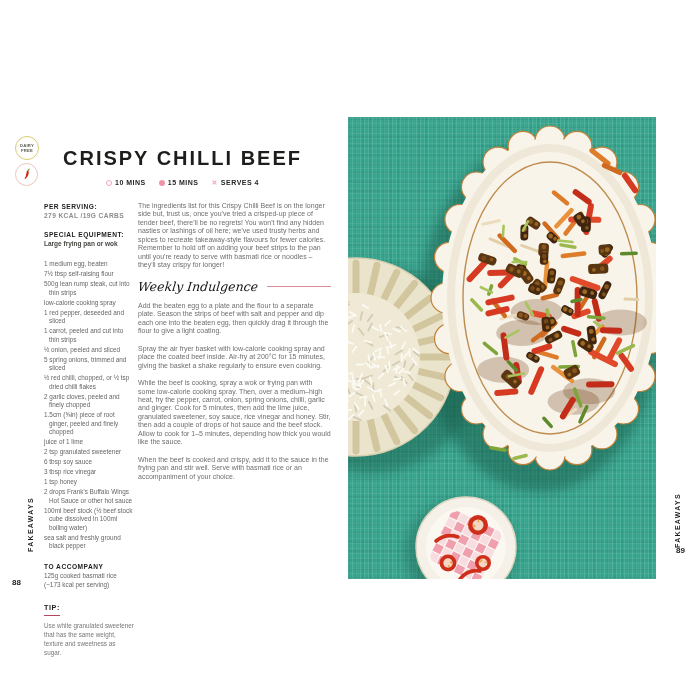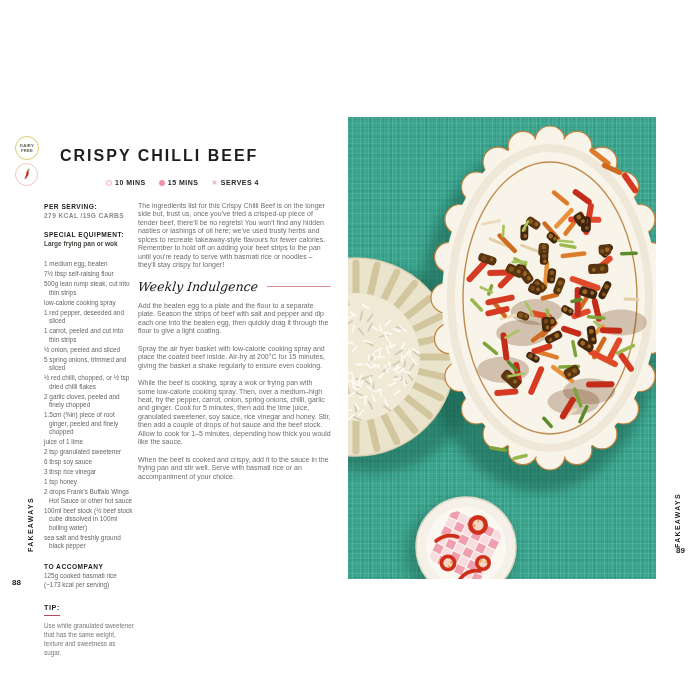--- a/index.html
+++ b/index.html
@@ -7,22 +7,22 @@
          font-family:"Liberation Sans",sans-serif;-webkit-font-smoothing:antialiased;}
 
   
   .badge{position:absolute;border-radius:50%;display:flex;align-items:center;justify-content:center;
          text-align:center;box-sizing:border-box;}
   .badge-dairy{left:15px;top:136px;width:24px;height:24px;border:1.4px solid #d6cd6e;
                font-size:4.2px;font-weight:bold;color:#5a5a50;letter-spacing:.2px;line-height:1.25;}
   .badge-chilli{left:15px;top:163px;width:23px;height:23px;border:1.4px solid #ecc4bd;}
 
   
-  .title{position:absolute;left:60px;top:147px;width:245px;text-align:left;
-         font-size:16px;font-weight:800;letter-spacing:2px;color:#1d1d1b;margin:0;}
+  .title{position:absolute;left:60px;top:147px;width:245px;text-align:center;
+         font-size:20px;font-weight:800;letter-spacing:2px;color:#1d1d1b;margin:0;}
   .meta-row{position:absolute;left:60px;top:179px;width:245px;display:flex;justify-content:center;gap:13px;}
   .meta-item{display:flex;align-items:center;gap:3px;font-size:7px;font-weight:bold;
              letter-spacing:.5px;color:#262626;}
   .mi{display:inline-block;}
   .clock-icon{width:6px;height:6px;border:1.3px solid #f2a6ba;border-radius:50%;box-sizing:border-box;}
   .timer-icon{width:6px;height:6px;background:#ef93a9;border-radius:50%;}
   .cutlery-icon{color:#f2a6ba;font-size:7px;font-weight:bold;line-height:6px;}
 
   
   .ingcol{position:absolute;left:44px;top:203px;width:90px;}

